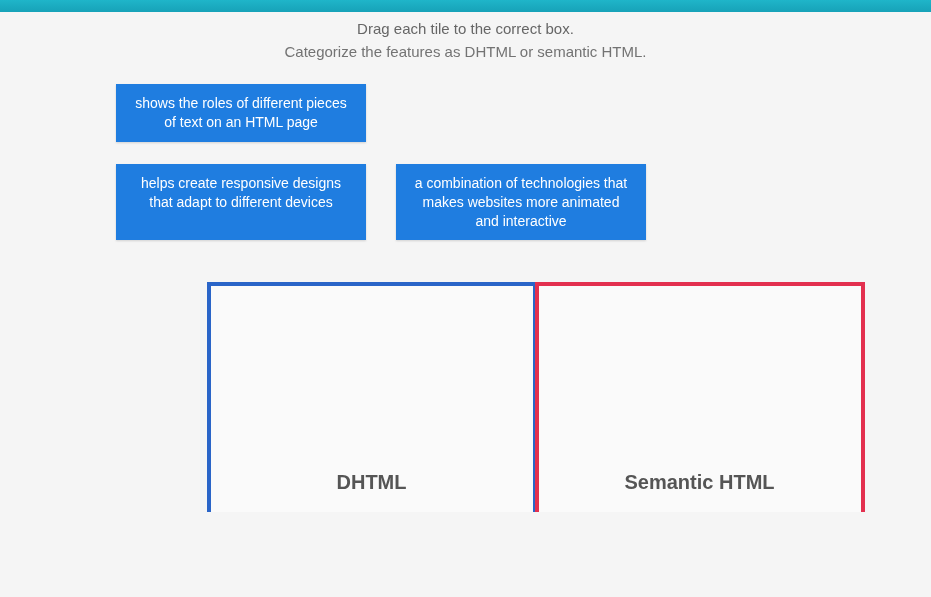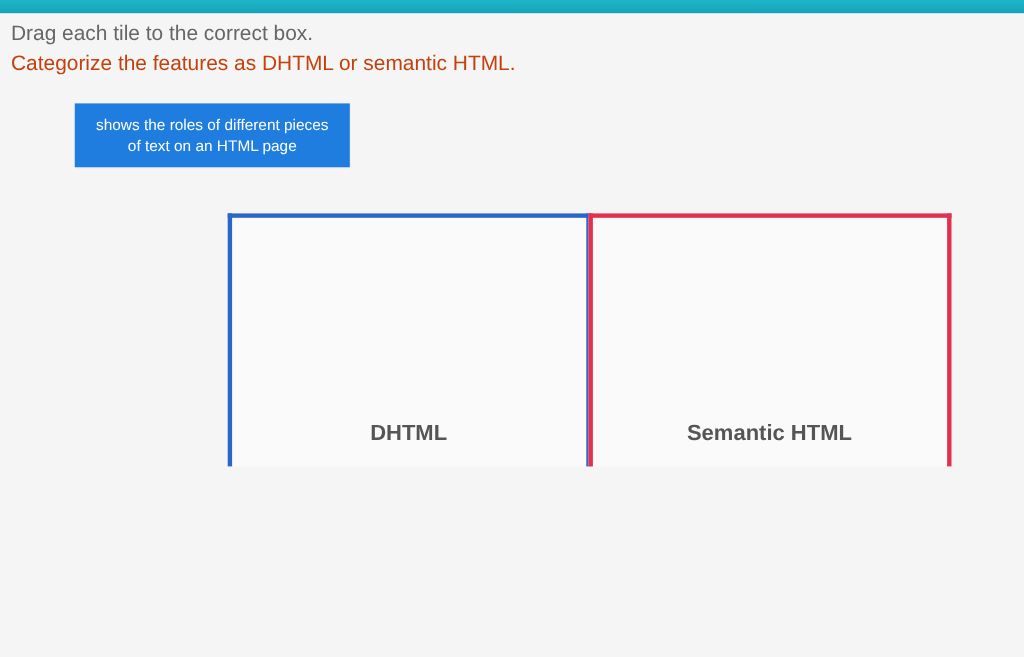--- a/index.html
+++ b/index.html
@@ -16,31 +16,32 @@
       position: relative;
     }
     .header-bar {
       background: linear-gradient(to bottom, #1fb5c9, #17a2b8);
       height: 12px;
       width: 100%;
     }
     .instructions {
       padding: 8px 10px 4px 10px;
       color: #555;
-      font-size: 19px;
+      font-size: 15px;
+      text-align: center;
     }
     .instructions .line1 {
       margin-bottom: 6px;
       color: #666;
     }
     .instructions .line2 {
-      color: #c2410c;
+      color: #737373;
     }
     .tiles-area {
-      padding: 20px 40px 10px 68px;
+      padding: 20px 40px 10px 116px;
     }
     .tile-row {
       display: flex;
       gap: 30px;
       margin-bottom: 22px;
     }
     .tile {
       background: #1f7de0;
       color: #fff;
       padding: 10px 16px;
@@ -91,20 +92,24 @@
 
 <div class="instructions">
   <div class="line1">Drag each tile to the correct box.</div>
   <div class="line2">Categorize the features as DHTML or semantic HTML.</div>
 </div>
 
 <div class="tiles-area">
   <div class="tile-row">
     <div class="tile">shows the roles of different pieces of text on an HTML page</div>
   </div>
+  <div class="tile-row">
+    <div class="tile">helps create responsive designs that adapt to different devices</div>
+    <div class="tile">a combination of technologies that makes websites more animated and interactive</div>
+  </div>
 </div>
 
 <div class="drop-zones">
   <div class="drop-zone dhtml">
     <div class="drop-zone-label">DHTML</div>
   </div>
   <div class="drop-zone semantic">
     <div class="drop-zone-label">Semantic HTML</div>
   </div>
 </div>

